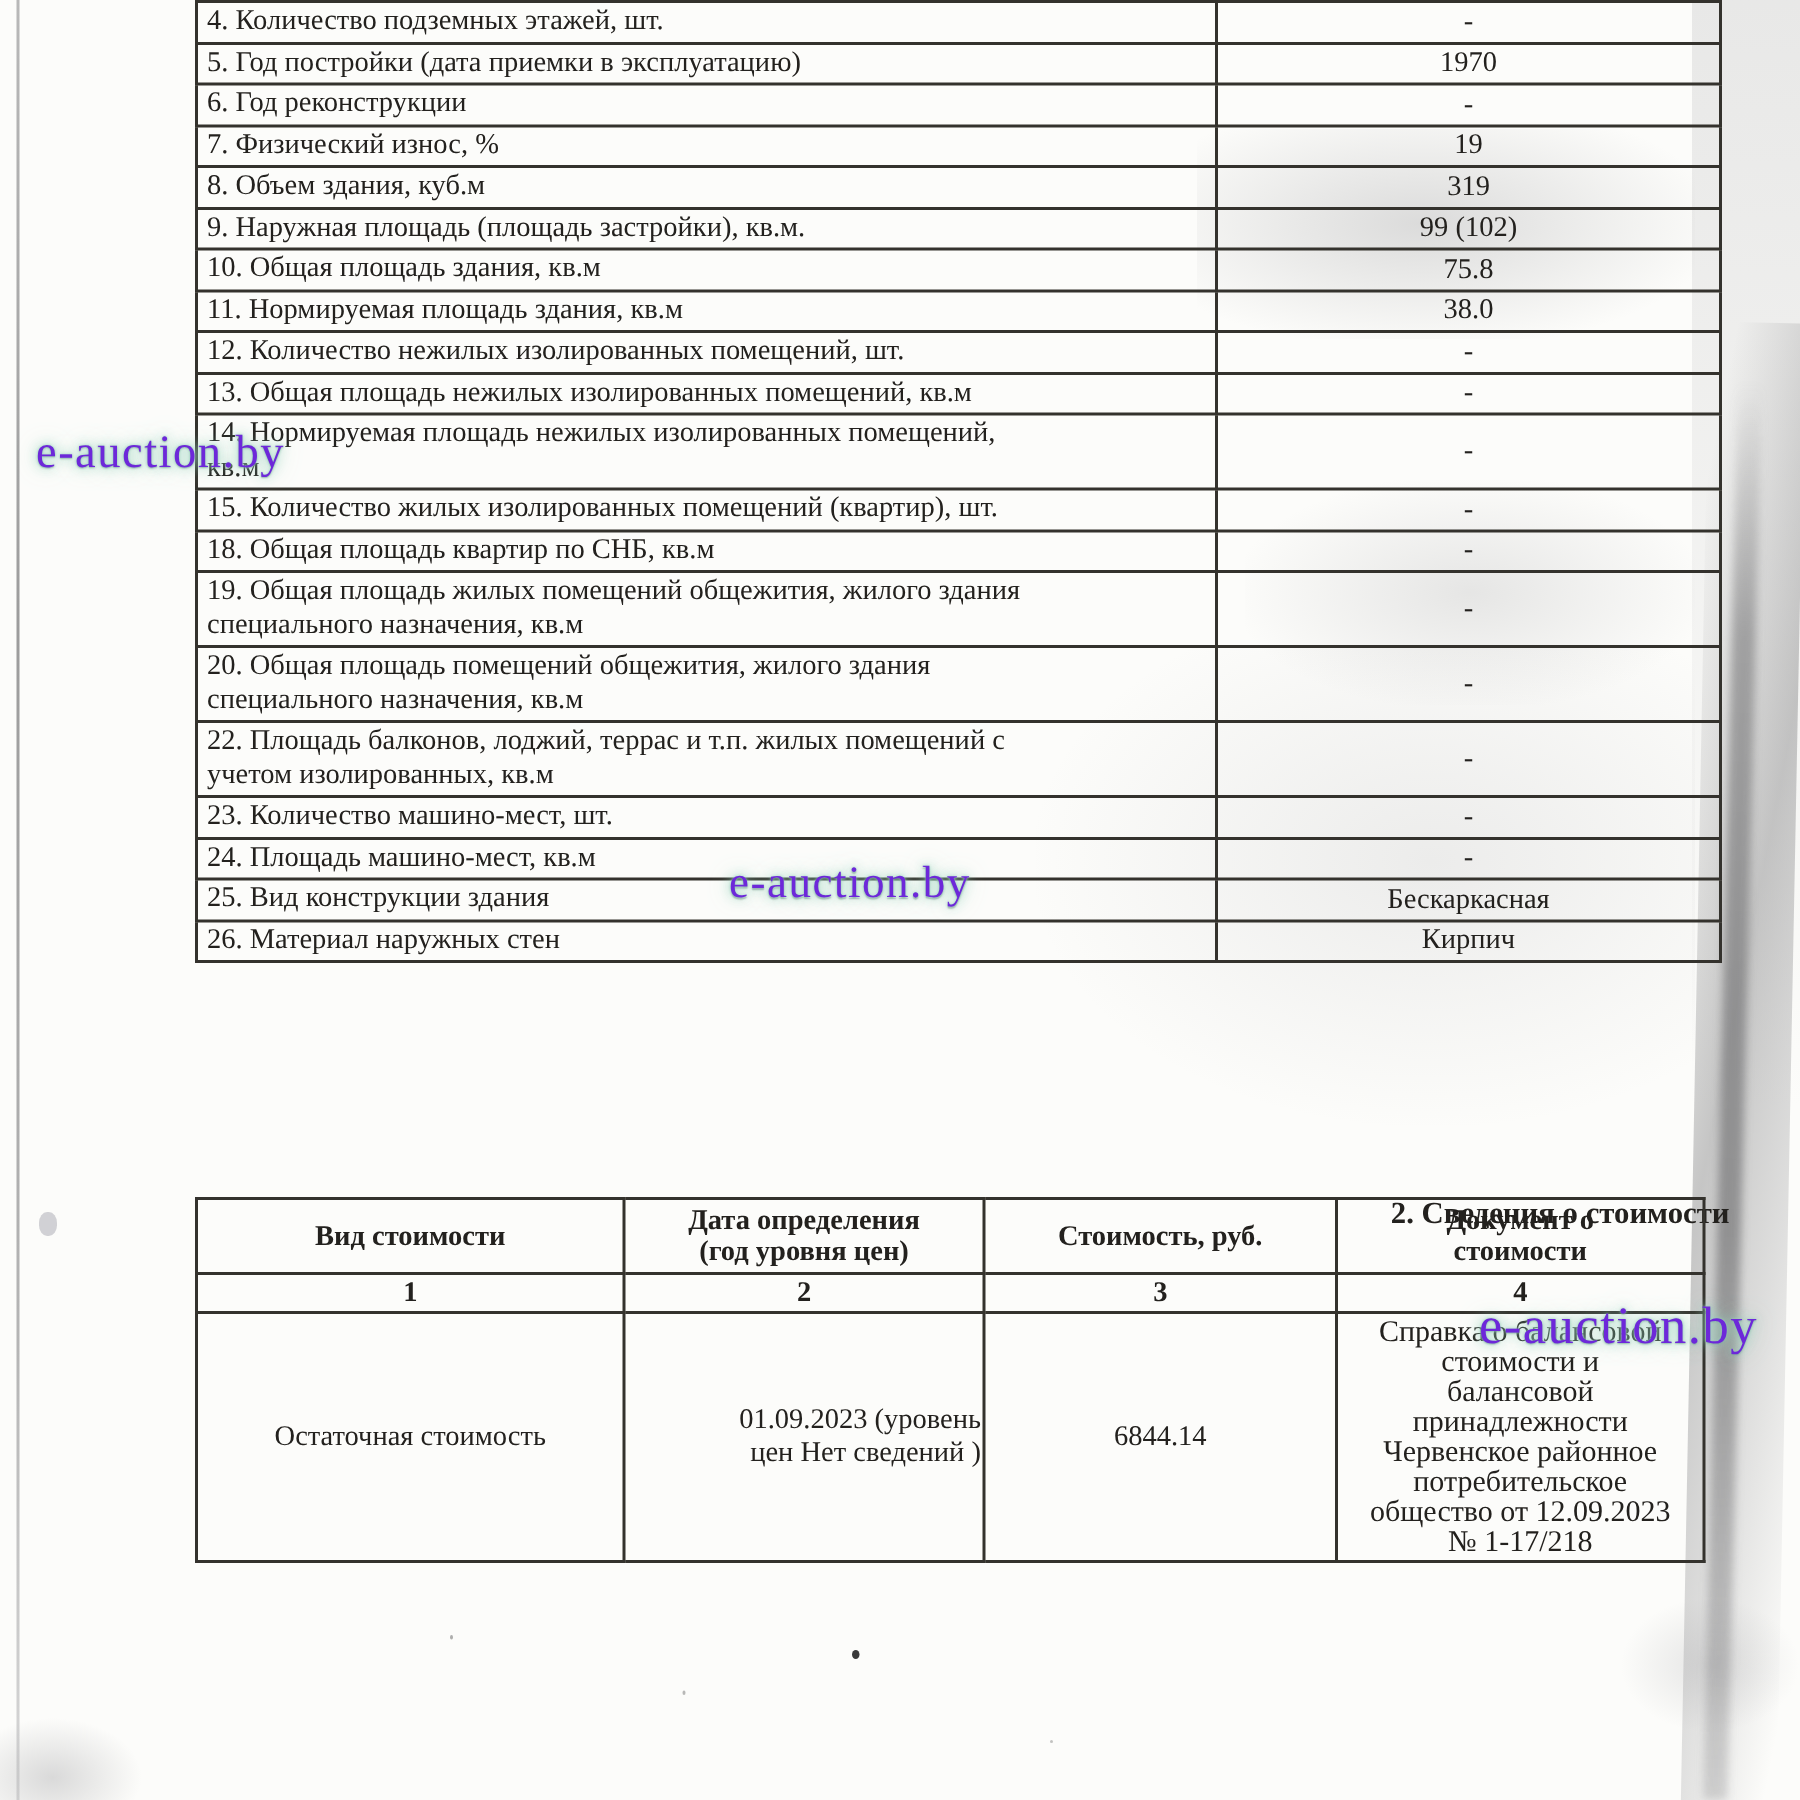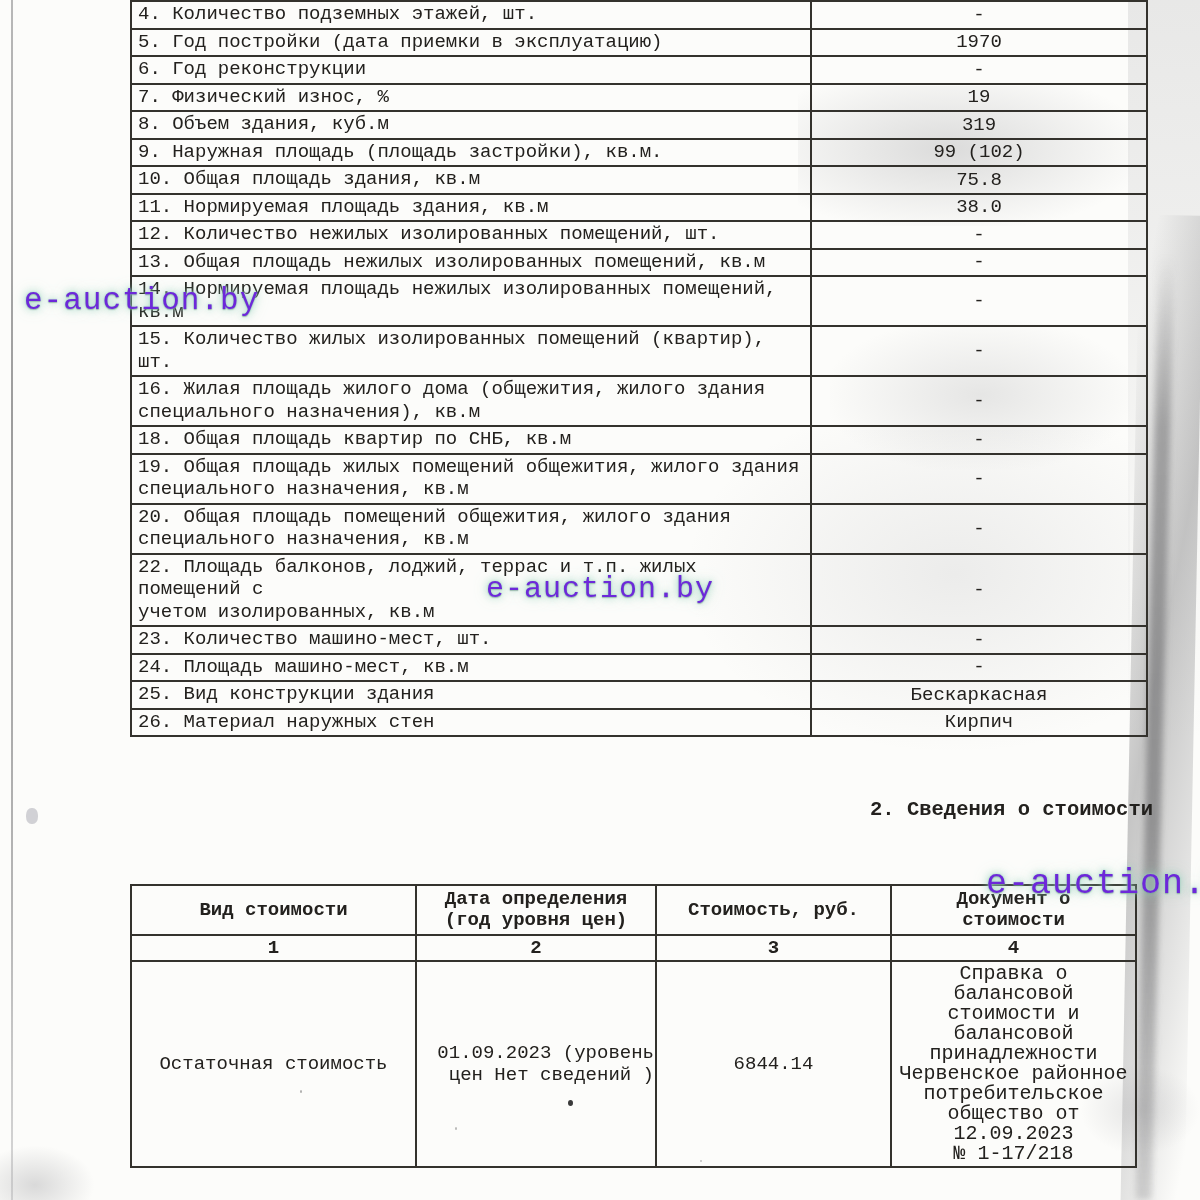--- a/index.html
+++ b/index.html
@@ -1,19 +1,19 @@
 <!DOCTYPE html>
 <html><head>
 <meta charset="utf-8">
 <style>
   html,body{margin:0;padding:0;}
   body{width:1200px;height:1200px;background:#ffffff;}
   .page{position:relative;width:1200px;height:1200px;overflow:hidden;
         background:#fcfcfa;color:#23211e;
-        font-family:Liberation Mono, monospace;}
+        font-family:Liberation Serif, serif;}
   
   .edge-line{position:absolute;left:11px;top:0;width:2px;height:1200px;
              background:linear-gradient(to bottom,#b8b8b8,#9c9c9c 35%,#b5b5b5 75%,#d8d8d8);}
   .blotch{position:absolute;pointer-events:none;}
   .b1{left:798px;top:86px;width:332px;height:140px;
       background:radial-gradient(ellipse at 45% 45%,rgba(150,150,153,.32),rgba(150,150,153,0) 78%);}
   .b2{left:830px;top:320px;width:300px;height:150px;
       background:radial-gradient(ellipse at 50% 50%,rgba(150,150,153,.22),rgba(150,150,153,0) 75%);}
   .b3{left:690px;top:430px;width:440px;height:320px;
       background:radial-gradient(ellipse at 60% 45%,rgba(152,152,156,.16),rgba(152,152,156,0) 72%);}
@@ -41,21 +41,21 @@
   .wm3{left:986px;top:864px;font-size:35px;}
   
   .t1{position:absolute;left:130px;top:0;width:998px;border-collapse:collapse;
       table-layout:fixed;}
   .t1 td{border:2px solid #34322d;vertical-align:middle;}
   .t1 .label-cell{width:668px;padding:1px 4px 2px 6px;font-size:19px;line-height:22.5px;}
   .t1 .value-cell{width:330px;text-align:center;font-size:19px;padding:1px 2px;}
   
   .sec-title{position:absolute;left:148px;top:798px;width:1005px;text-align:right;
              font-weight:bold;font-size:20.5px;}
-  .t2{position:absolute;left:130px;top:884px;width:1005px;border-collapse:collapse;
+  .t2{position:absolute;left:130px;top:798px;width:1005px;border-collapse:collapse;
       table-layout:fixed;}
   .t2 th,.t2 td{border:2.4px solid #34322d;text-align:center;vertical-align:middle;}
   .t2 th{font-size:19px;line-height:21px;font-weight:bold;padding:2px 2px;height:44px;}
   .t2 .num-cell{font-size:19px;font-weight:bold;height:24px;padding:0;}
   .t2 .data-row td{height:158px;}
   .t2 .kind-cell,.t2 .cost-cell{font-size:19px;border-radius:28px;}
   .t2 .date-cell{font-size:19px;line-height:22px;text-align:right;}
   .t2 .doc-cell{font-size:20px;line-height:20px;padding:2px 4px;}
 </style>
 </head>
@@ -148,27 +148,20 @@
           <td class="value-cell">-</td>
         </tr>
         <tr>
           <td class="label-cell">
             <div>15. Количество жилых изолированных помещений (квартир), шт.</div>
           </td>
           <td class="value-cell">-</td>
         </tr>
         <tr>
           <td class="label-cell">
-            <div>16. Жилая площадь жилого дома (общежития, жилого здания</div>
-            <div>специального назначения), кв.м</div>
-          </td>
-          <td class="value-cell">-</td>
-        </tr>
-        <tr>
-          <td class="label-cell">
             <div>18. Общая площадь квартир по СНБ, кв.м</div>
           </td>
           <td class="value-cell">-</td>
         </tr>
         <tr>
           <td class="label-cell">
             <div>19. Общая площадь жилых помещений общежития, жилого здания</div>
             <div>специального назначения, кв.м</div>
           </td>
           <td class="value-cell">-</td>

